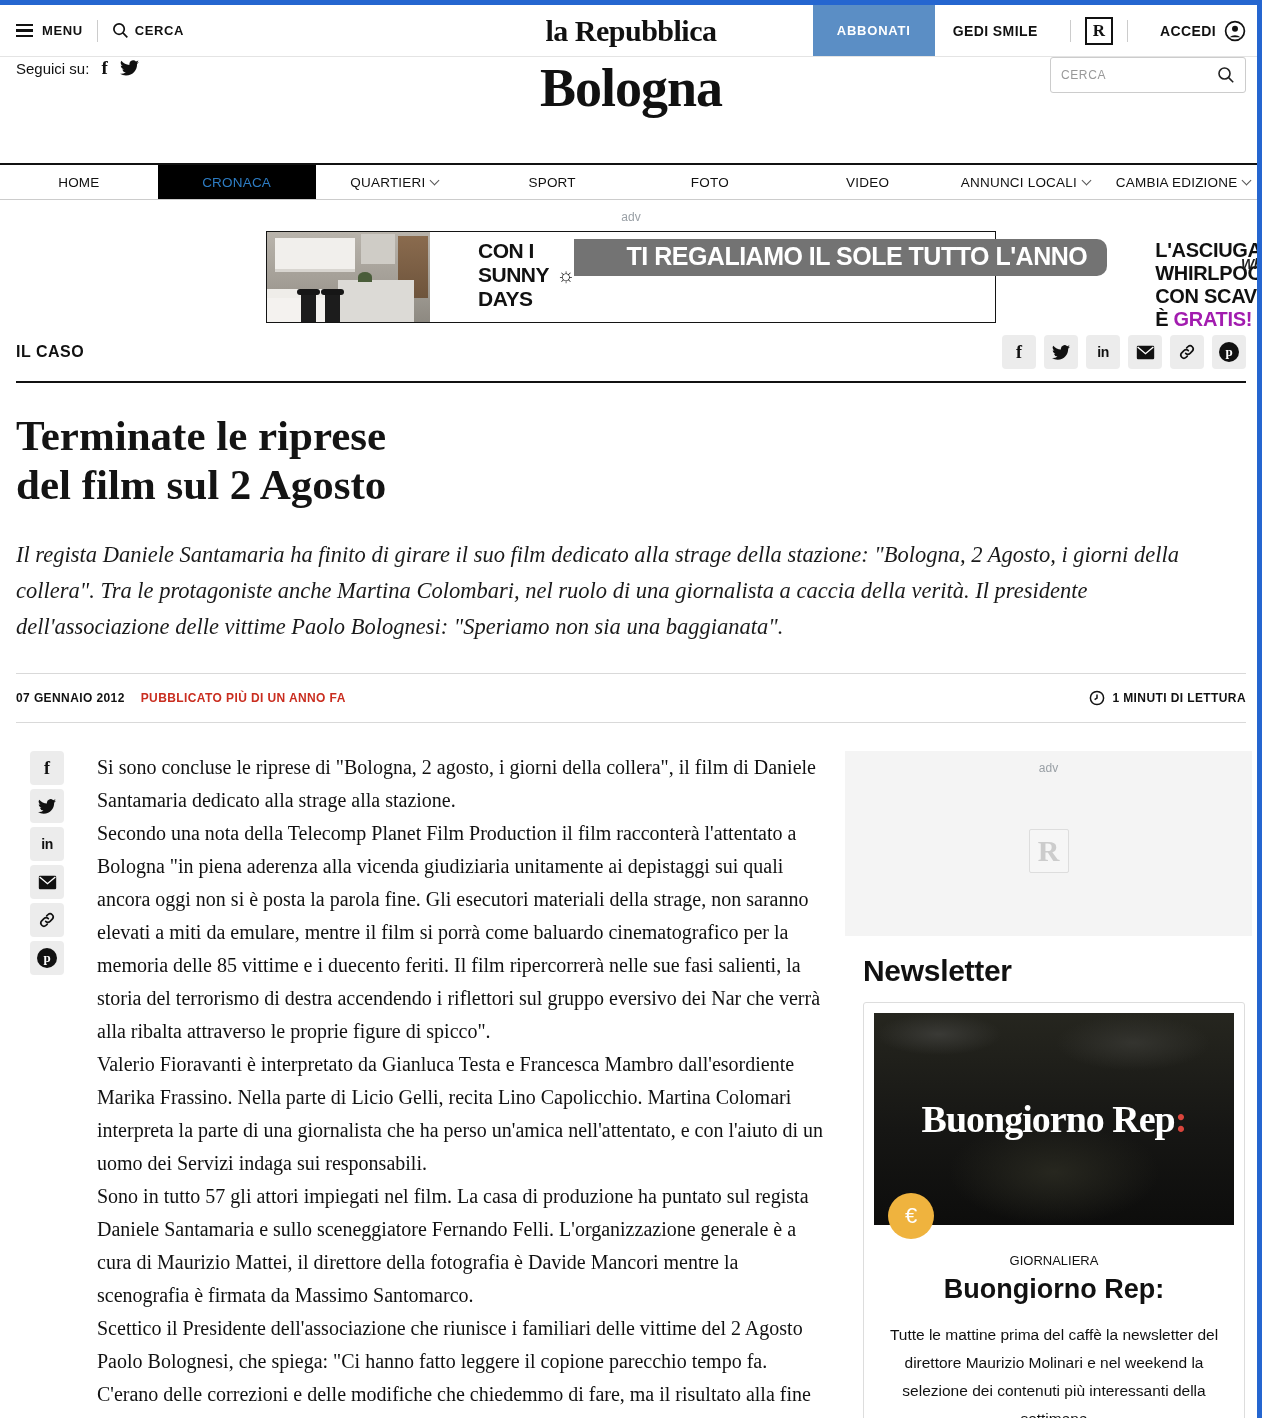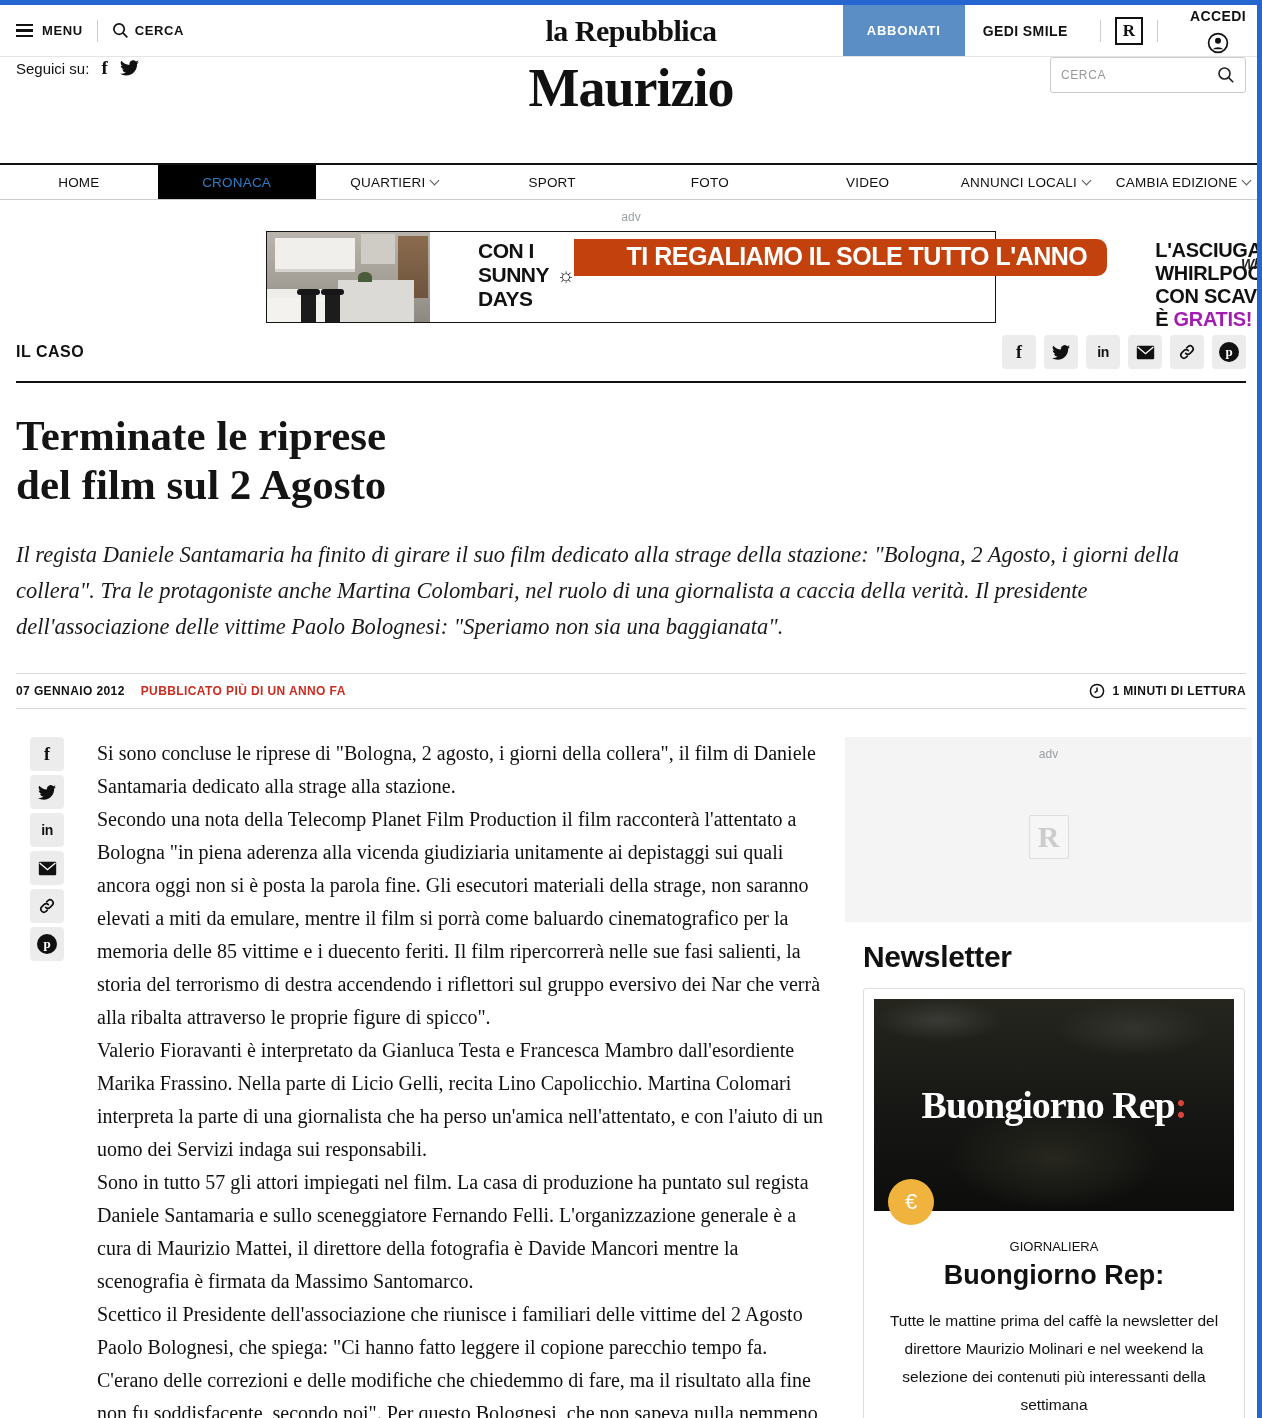--- a/index.html
+++ b/index.html
@@ -22,21 +22,21 @@
   .cerca-btn { display:flex; align-items:center; gap:6px; cursor:pointer; }
   .brand-logo { position:absolute; left:50%; transform:translateX(-50%);
     font-family:"Liberation Serif", serif; font-weight:bold; font-size:30px; letter-spacing:-.5px; }
   .tb-right { margin-left:auto; display:flex; align-items:center; height:100%; padding-right:16px; }
   .abbonati { height:100%; background:#5b8ec5; color:#fff; font-weight:bold; font-size:13px;
     letter-spacing:.8px; display:flex; align-items:center; padding:0 24px; cursor:pointer; border:none; }
   .gedi { font-weight:bold; font-size:14px; letter-spacing:.4px; margin:0 18px; cursor:pointer; }
   .r-box { border:2px solid #111; padding:0 6px; font-family:"Liberation Serif", serif;
     font-weight:bold; font-size:17px; line-height:24px; cursor:pointer; }
   .accedi { font-weight:bold; font-size:14px; letter-spacing:.4px; display:flex; gap:8px;
-    align-items:center; margin-left:18px; cursor:pointer;flex-direction:column; }
+    align-items:center; margin-left:18px; cursor:pointer; }
 
   
   .masthead { height:106px; position:relative; display:flex; align-items:flex-start; padding:0 16px; }
   .follow { display:flex; align-items:center; gap:12px; font-size:15px; color:#111; }
   .fb-glyph { font-weight:bold; font-size:19px; font-family:"Liberation Serif", serif; }
   .section-title { position:absolute; left:50%; transform:translateX(-50%);
     font-family:"Liberation Serif", serif; font-weight:bold; font-size:54px; letter-spacing:-1px; }
   .search-box { margin-left:auto; width:196px; height:36px; border:1px solid #ccc; border-radius:3px;
     display:flex; align-items:center; padding:0 10px; }
   .search-box input { border:none; outline:none; flex:1; font-size:12px; letter-spacing:.6px;
@@ -67,21 +67,21 @@
   .k-plant { position:absolute; right:58px; bottom:40px; width:14px; height:10px; background:#4a5d3a; border-radius:50% 50% 0 0; }
   .k-stool { position:absolute; bottom:0; width:15px; height:33px; background:#1c1c1c; }
   .k-stool.s1 { left:34px; } .k-stool.s2 { left:58px; }
   .k-stool::before { content:""; position:absolute; top:0; left:-4px; width:23px; height:6px; background:#161616; border-radius:3px; }
   .banner-content { flex:1; position:relative; padding:7px 0 7px 0; display:flex; flex-direction:row;
     justify-content:space-between; align-items:flex-start; }
   .ban-row1 { padding-left:48px; font-weight:bold; font-size:21px; letter-spacing:-.5px; display:flex; align-items:center; gap:8px; }
   .sun { font-size:20px; line-height:1; }
   .whirlpool-logo { position:absolute; right:16px; top:24px; font-style:italic; font-weight:bold;
     font-size:14px; letter-spacing:-.3px; color:#1f1f1f; }
-  .red-bar { background:#c2410c; color:#fff; font-weight:bold; font-size:25px; letter-spacing:-.5px;
+  .red-bar { background:#737373; color:#fff; font-weight:bold; font-size:25px; letter-spacing:-.5px;
     padding:3px 20px 5px 52px; border-radius:0 10px 10px 0; white-space:nowrap;text-align:center; }
   .ban-row3 { padding-left:48px; font-weight:bold; font-size:20px; letter-spacing:-.3px; }
   .ban-row3 .gratis { color:#a21caf; }
 
   
   .kicker-row { display:flex; align-items:center; justify-content:space-between;
     margin:12px 16px 0; padding-bottom:12px; border-bottom:2px solid #111; }
   .kicker { font-size:16px; font-weight:bold; letter-spacing:.5px; }
   .share-row { display:flex; gap:8px; }
   .share-btn { width:34px; height:34px; border-radius:4px; background:#ececec; display:flex;
@@ -92,21 +92,21 @@
     display:flex; align-items:center; justify-content:center; font-weight:bold; font-size:13px; font-family:"Liberation Serif", serif; }
 
   
   .article-head { padding:28px 16px 0; }
   .headline { font-family:"Liberation Serif", serif; font-size:43px; line-height:1.14;
     font-weight:bold; color:#141414; margin-bottom:28px; }
   .standfirst { font-family:"Liberation Serif", serif; font-style:italic; font-size:22.5px;
     line-height:1.6; color:#1a1a1a; margin-bottom:28px; }
 
   .meta-row { margin:0 16px; border-top:1px solid #d9d9d9; border-bottom:1px solid #d9d9d9;
-    height:36px; display:flex; align-items:center; justify-content:space-between;
+    height:50px; display:flex; align-items:center; justify-content:space-between;
     font-size:12px; font-weight:bold; letter-spacing:.4px; }
   .meta-left { display:flex; gap:16px; align-items:center; }
   .pub-note { color:#c92d1f; }
   .read-time { display:flex; align-items:center; gap:7px; }
 
   
   .main { display:flex; padding:28px 10px 0 30px; align-items:flex-start; }
   .rail { width:34px; display:flex; flex-direction:column; gap:4px; flex:none; }
   .body-col { width:735px; margin-left:33px; font-family:"Liberation Serif", serif;
     font-size:20px; line-height:33px; color:#111; flex:none; }
@@ -189,21 +189,21 @@
   <section class="masthead">
     <div class="follow">
       <span>Seguici su:</span>
       <span class="fb-glyph">f</span>
       <span>
         <svg width="19" height="16" viewBox="0 0 24 20">
             <path fill="#111" d="M23.9 2.4c-.9.4-1.8.66-2.8.78A4.9 4.9 0 0 0 23.3.44a9.7 9.7 0 0 1-3.1 1.2A4.9 4.9 0 0 0 11.8 5c0 .39.04.76.13 1.12A13.9 13.9 0 0 1 1.7.96 4.9 4.9 0 0 0 3.2 7.5 4.8 4.8 0 0 1 1 6.9v.06c0 2.38 1.7 4.37 3.95 4.83-.41.11-.85.17-1.3.17-.31 0-.62-.03-.92-.09a4.9 4.9 0 0 0 4.6 3.42A9.9 9.9 0 0 1 0 17.3a13.9 13.9 0 0 0 7.55 2.2c9.05 0 14-7.5 14-14v-.63A10 10 0 0 0 23.9 2.4z"></path>
           </svg>
       </span>
     </div>
-    <h1 class="section-title">Maurizio</h1>
+    <h1 class="section-title">Bologna</h1>
     <div class="search-box">
       <input type="text" placeholder="CERCA" style="">
       <span>
         <svg width="18" height="18" viewBox="0 0 18 18">
             <circle cx="7.5" cy="7.5" r="5.5" fill="none" stroke="#222" stroke-width="1.6"></circle>
             <line x1="11.6" y1="11.6" x2="16.2" y2="16.2" stroke="#222" stroke-width="1.6"></line>
           </svg>
       </span>
     </div>
   </section>

